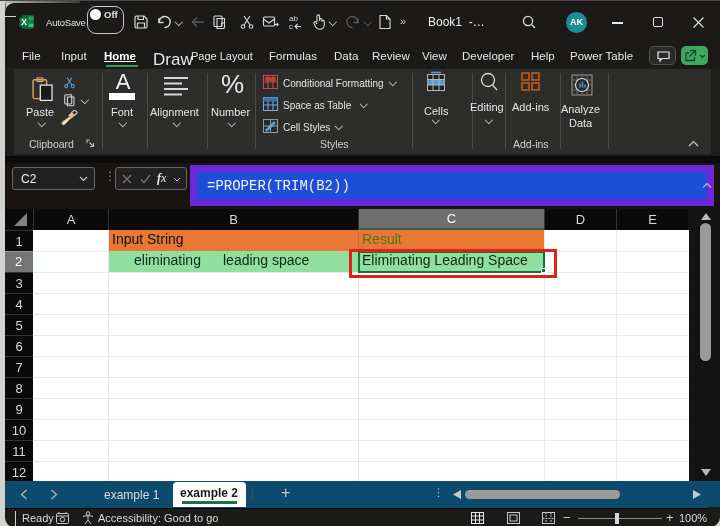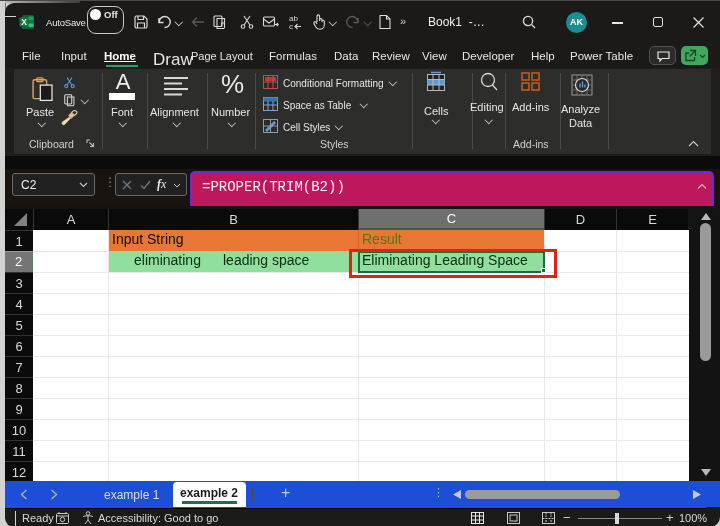--- a/index.html
+++ b/index.html
@@ -252,21 +252,21 @@
       <path d="M9 13.5 V9.5 M11.5 13.5 V7.5 M14 13.5 V10.5" stroke="#5b9bd5" stroke-width="1.4"></path>
     </svg>
     <div class="abs txt" style="left:561px;top:35px;">Analyze</div>
     <div class="abs txt" style="left:569px;top:49px;">Data</div>
 
     <svg class="abs" style="left:688px;top:72px;" width="11" height="7" viewBox="0 0 11 7" fill="none" stroke="#c8c8c8" stroke-width="1.2">
       <path d="M1 6 L5.5 1.5 L10 6"></path>
     </svg>
   </div>
 
-  <div class="abs" id="formulabar" style="left:0;top:168px;width:720px;height:50px;background:#191410;">
+  <div class="abs" id="formulabar" style="left:0;top:162px;width:720px;height:50px;background:#191410;">
 
     <div class="abs" style="left:12px;top:4px;width:83px;height:23px;background:#212121;border:1px solid #686868;border-radius:3px;">
       <div class="abs" style="left:8px;top:4px;font-size:12px;color:#f0f0f0;">C2</div>
       <svg class="abs" style="left:66px;top:8px;" width="9" height="6" viewBox="0 0 9 6" fill="none" stroke="#c8c8c8" stroke-width="1.1">
         <path d="M1 1 L4.5 4.5 L8 1"></path>
       </svg>
     </div>
     <div class="abs" style="left:104px;top:6px;color:#909090;font-size:12px;letter-spacing:0;">⋮</div>
 
     <div class="abs" style="left:115px;top:4px;width:72px;height:23px;background:#212121;border:1px solid #686868;border-radius:3px;">
@@ -275,21 +275,21 @@
       </svg>
       <svg class="abs" style="left:24px;top:6px;" width="11" height="10" viewBox="0 0 11 10" fill="none" stroke="#767676" stroke-width="1.3">
         <path d="M1 5.5 L4 8.5 L10 1"></path>
       </svg>
       <div class="abs" style="left:41px;top:3px;font-size:12px;color:#e8e8e8;font-style:italic;font-family:'Liberation Serif',serif;"><b>f</b>x</div>
       <svg class="abs" style="left:57px;top:9px;" width="8" height="5" viewBox="0 0 8 5" fill="none" stroke="#c8c8c8" stroke-width="1">
         <path d="M1 1 L4 4 L7 1"></path>
       </svg>
     </div>
 
-    <div class="abs" style="left:190px;top:2px;width:524px;height:41px;background:#be185d;border:2px solid #6d28d9;border-radius:5px;">
+    <div class="abs" style="left:190px;top:2px;width:524px;height:41px;background:#1d4ed8;border:7px solid #6d28d9;border-radius:0;">
       <div class="abs" style="left:10px;top:6px;font-size:14px;color:#f2f2f2;font-family:'Liberation Mono',monospace;">=PROPER(TRIM(B2))</div>
       <svg class="abs" style="left:505px;top:10px;" width="10" height="6" viewBox="0 0 10 6" fill="none" stroke="#c0c0c0" stroke-width="1.1">
         <path d="M1 5.5 L5 1.5 L9 5.5"></path>
       </svg>
     </div>
   </div>
 
   <div class="abs" id="grid" style="left:0;top:205px;width:720px;height:275px;background:#141414;">
     <div class="abs" style="left:0;top:0;width:5px;height:275px;background:#282828;"></div>
 
@@ -352,21 +352,21 @@
     <div class="abs" style="left:689px;top:3px;width:31px;height:272px;background:#131313;"></div>
     <svg class="abs" style="left:701px;top:7px;" width="10" height="7" viewBox="0 0 10 7">
         <path d="M5 0 L10 7 H0 Z" fill="#b8b8b8"></path>
       </svg>
     <div class="abs" style="left:700px;top:17px;width:11px;height:138px;background:#9a9a9a;border-radius:6px;"></div>
     <svg class="abs" style="left:701px;top:263px;" width="10" height="7" viewBox="0 0 10 7">
         <path d="M5 7 L10 0 H0 Z" fill="#b8b8b8"></path>
       </svg>
   </div>
 
-  <div class="abs" id="tabbar" style="left:0;top:480px;width:720px;height:27px;background:#1d4ed8;">
+  <div class="abs" id="tabbar" style="left:0;top:480px;width:720px;height:27px;background:#0c4a6e;">
     <svg class="abs" style="left:20px;top:8px;" width="8" height="11" viewBox="0 0 8 11" fill="none" stroke="#b0b0b0" stroke-width="1.4">
         <path d="M6.5 1 L1.5 5.5 L6.5 10"></path>
       </svg>
     <svg class="abs" style="left:50px;top:8px;" width="8" height="11" viewBox="0 0 8 11" fill="none" stroke="#b0b0b0" stroke-width="1.4">
         <path d="M1.5 1 L6.5 5.5 L1.5 10"></path>
       </svg>
     <div class="abs" style="left:104px;top:7px;font-size:12px;color:#dcdcdc;">example 1</div>
     <div class="abs" style="left:173px;top:1px;width:73px;height:25px;background:#ffffff;border-radius:4px 4px 0 0;">
       <div class="abs" style="left:7px;top:4px;font-size:12px;color:#1a1a1a;font-weight:bold;">example 2</div>
       <div class="abs" style="left:9px;top:19px;width:55px;height:2.5px;background:#1e7145;"></div>

